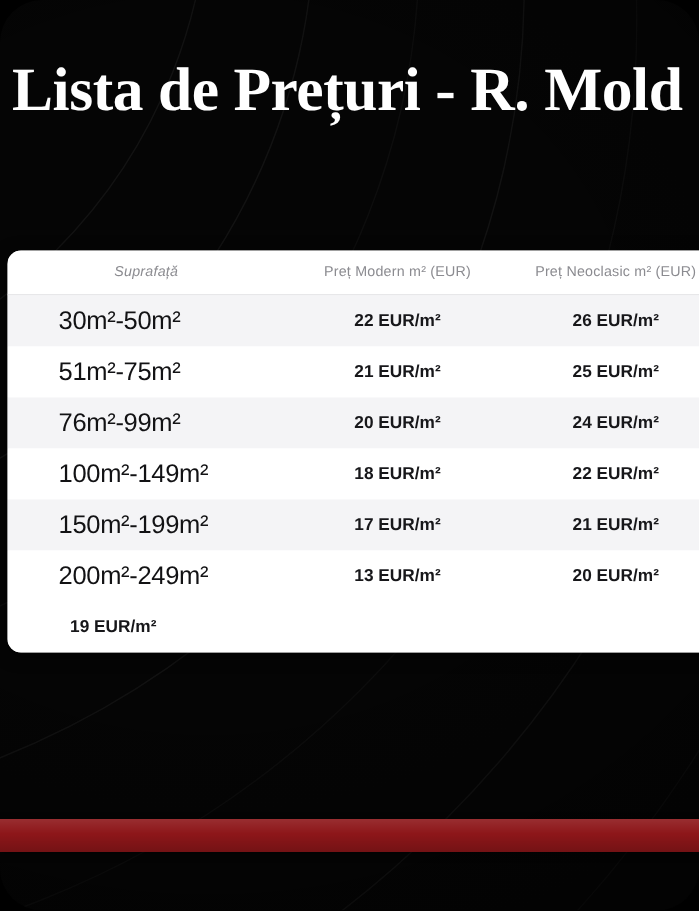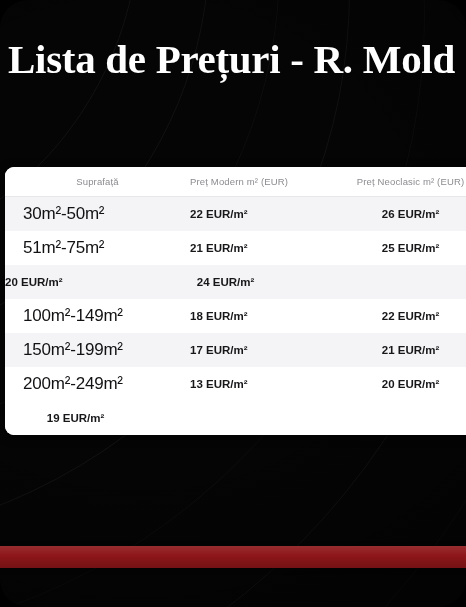--- a/index.html
+++ b/index.html
@@ -66,40 +66,40 @@
     overflow:hidden;
     box-shadow:0 2px 10px rgba(0,0,0,0.55);
   }
 
   .trow {
     display:flex;
     align-items:center;
     width:100%;
   }
 
-  .c0 { width:185px; padding-left:18px; }
-  .c1 { width:150px; text-align:left; }
+  .c0 { width:185px; padding-left:34px; }
+  .c1 { width:150px; text-align:center; }
   .c2 { width:141px; text-align:center; }
 
   
   #table-header {
     height:30px;
     background:#ffffff;
     border-bottom:1px solid #e7e7e9;
   }
   #table-header .c0,
   #table-header .c1,
   #table-header .c2 {
     color:#8b8b90;
     font-size:9.5px;
     font-weight:400;
     letter-spacing:0.15px;
     white-space:nowrap;
   }
-  #table-header .c0 { padding-left:0; text-align:center; width:185px; }
+  #table-header .c0 { padding-left:0; text-align:center; width:185px;font-style:italic; }
 
   
   .body-row { height:34px; }
   .body-row.shade  { background:#f4f4f6; }
   .body-row.plain  { background:#ffffff; }
 
   .body-row .c0 {
     color:#121214;
     font-size:17px;
     font-weight:400;
@@ -163,20 +163,21 @@
       <div class="c2">26 EUR/m²</div>
     </div>
 
     <div class="trow body-row plain">
       <div class="c0">51m²-75m²</div>
       <div class="c1">21 EUR/m²</div>
       <div class="c2">25 EUR/m²</div>
     </div>
 
     <div class="trow body-row shade">
+      <div class="c0">76m²-99m²</div>
       <div class="c1">20 EUR/m²</div>
       <div class="c2">24 EUR/m²</div>
     </div>
 
     <div class="trow body-row plain">
       <div class="c0">100m²-149m²</div>
       <div class="c1">18 EUR/m²</div>
       <div class="c2">22 EUR/m²</div>
     </div>
 

